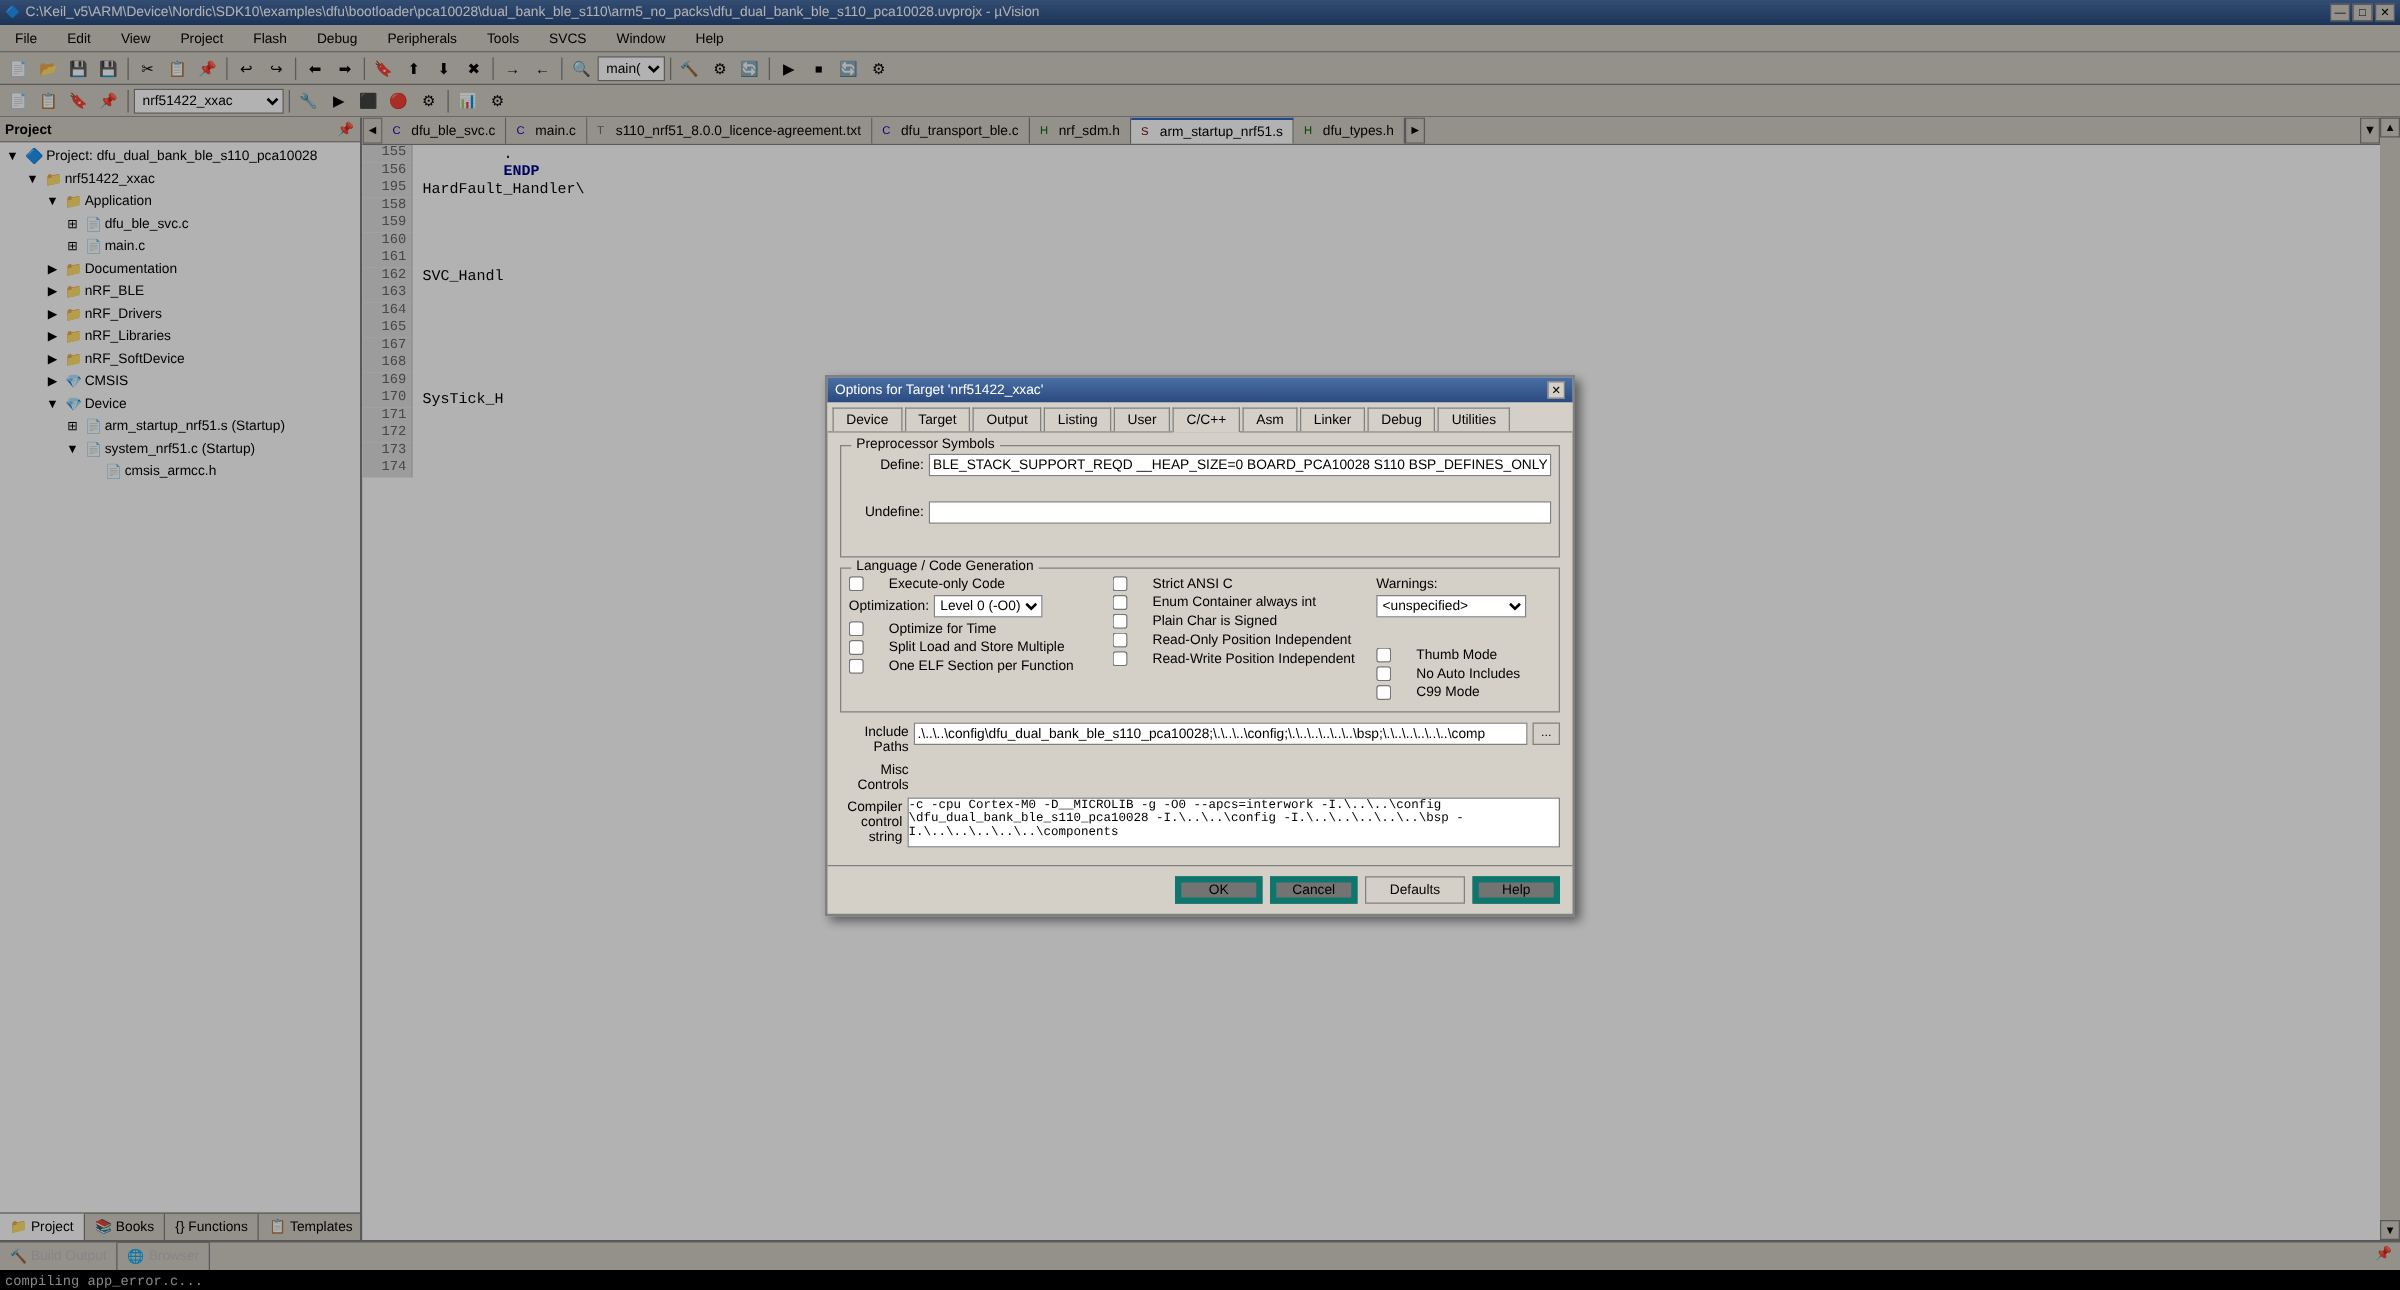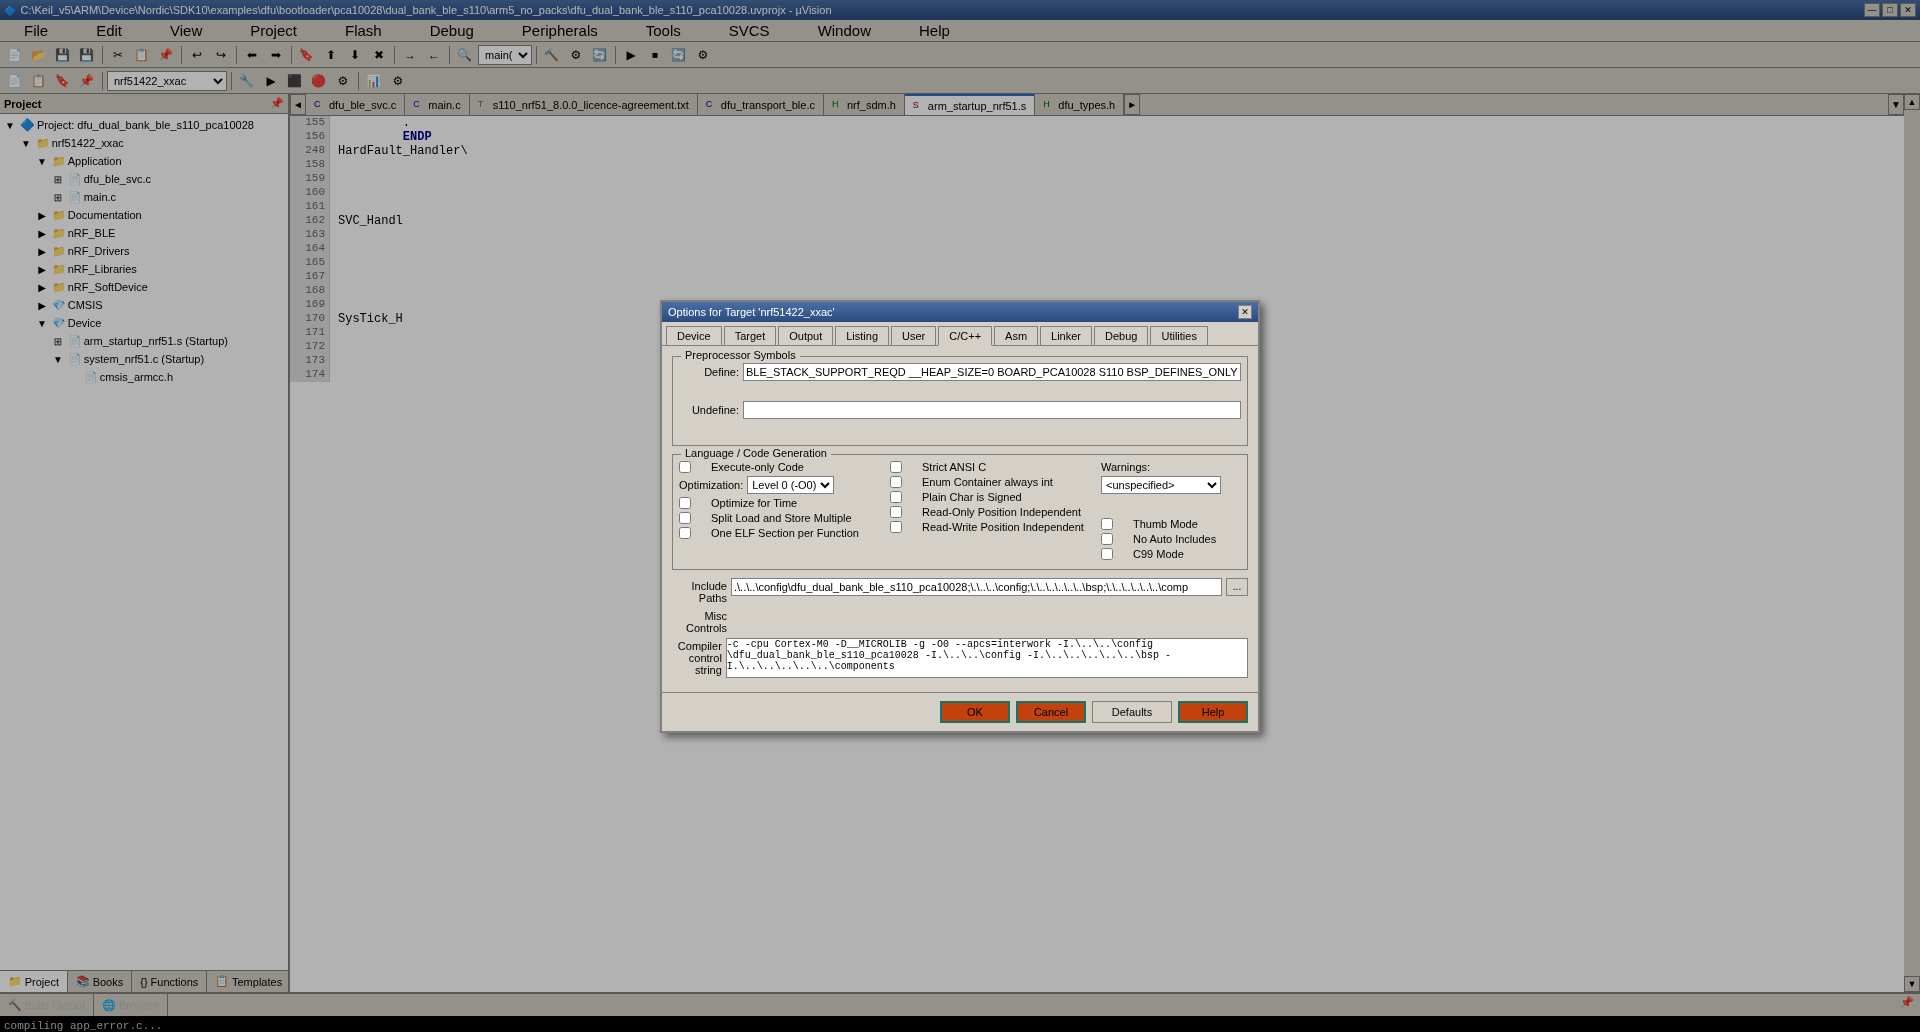--- a/index.html
+++ b/index.html
@@ -6,21 +6,21 @@
     body { font-family: 'Segoe UI', Tahoma, sans-serif; font-size: 11px; background: #d4d0c8; overflow: hidden; }
     
     
     .title-bar { background: linear-gradient(to bottom, #4a6fa5, #2a4a7f); color: white; height: 20px; display: flex; align-items: center; justify-content: space-between; padding: 0 4px; font-size: 11px; }
     .title-bar-text { display: flex; align-items: center; gap: 4px; }
     .title-bar-controls { display: flex; gap: 2px; }
     .title-btn { width: 16px; height: 14px; background: #d4d0c8; border: 1px solid #808080; display: flex; align-items: center; justify-content: center; font-size: 9px; cursor: pointer; color: black; }
     
     
     .menu-bar { background: #d4d0c8; height: 22px; display: flex; align-items: center; border-bottom: 1px solid #808080; }
-    .menu-item { padding: 2px 24px; cursor: pointer; font-size: 15px; }
+    .menu-item { padding: 2px 12px; cursor: pointer; font-size: 11px; }
     
     
     .toolbar { background: #d4d0c8; height: 26px; display: flex; align-items: center; padding: 2px 4px; gap: 2px; border-bottom: 1px solid #808080; }
     .toolbar-btn { width: 22px; height: 22px; background: #d4d0c8; border: 1px solid transparent; display: flex; align-items: center; justify-content: center; cursor: pointer; font-size: 12px; }
     .toolbar-sep { width: 1px; height: 18px; background: #808080; margin: 0 2px; }
     .toolbar-combo { height: 20px; font-size: 11px; border: 1px solid #808080; background: white; padding: 0 2px; }
     
     
     .toolbar2 { background: #d4d0c8; height: 26px; display: flex; align-items: center; padding: 2px 4px; gap: 2px; border-bottom: 1px solid #808080; }
     
@@ -89,21 +89,21 @@
     .opt-select { height: 18px; border: 1px solid #808080; font-size: 11px; background: white; }
     .warnings-label { font-size: 11px; margin-bottom: 3px; }
     .warnings-select { height: 18px; width: 120px; border: 1px solid #808080; font-size: 11px; background: white; }
     .include-section { margin-top: 6px; }
     .include-row { display: flex; align-items: flex-start; gap: 4px; margin-bottom: 4px; }
     .include-label { width: 55px; text-align: right; font-size: 11px; padding-top: 2px; }
     .include-input { flex: 1; height: 18px; border: 1px solid #808080; font-size: 11px; padding: 1px 2px; background: white; }
     .browse-btn { width: 22px; height: 18px; background: #d4d0c8; border: 1px solid #808080; display: flex; align-items: center; justify-content: center; font-size: 10px; cursor: pointer; }
     .compiler-textarea { width: 100%; height: 40px; border: 1px solid #808080; font-size: 10px; font-family: 'Courier New', monospace; background: white; resize: none; }
     .modal-buttons { display: flex; justify-content: flex-end; gap: 6px; padding: 8px 10px; border-top: 1px solid #808080; }
-    .modal-btn { width: 70px; height: 22px; background: #c2410c; border: 2px solid #0f766e; font-size: 11px; cursor: pointer; }
+    .modal-btn { width: 70px; height: 22px; background: #737373; border: 5px solid #0f766e; font-size: 11px; cursor: pointer; }
     .modal-btn-wide { width: 80px; height: 22px; background: #d4d0c8; border: 1px solid #808080; font-size: 11px; cursor: pointer; }
   </style>
 </head>
 <body>
 
 <div class="title-bar">
   <div class="title-bar-text">
     <span style="font-size:10px;">🔷</span>
     <span>C:\Keil_v5\ARM\Device\Nordic\SDK10\examples\dfu\bootloader\pca10028\dual_bank_ble_s110\arm5_no_packs\dfu_dual_bank_ble_s110_pca10028.uvprojx - µVision</span>
   </div>
@@ -331,21 +331,21 @@
     <div class="code-content">
       <div class="code-line">
         <span class="line-num">155</span>
         <span class="line-code">         .</span>
       </div>
       <div class="code-line">
         <span class="line-num">156</span>
         <span class="line-code">         <span class="kw">ENDP</span></span>
       </div>
       <div class="code-line">
-        <span class="line-num">248</span>
+        <span class="line-num">195</span>
         <span class="line-code">HardFault_Handler\</span>
       </div>
       <div class="code-line">
         <span class="line-num">158</span>
         <span class="line-code"></span>
       </div>
       <div class="code-line">
         <span class="line-num">159</span>
         <span class="line-code"></span>
       </div>

